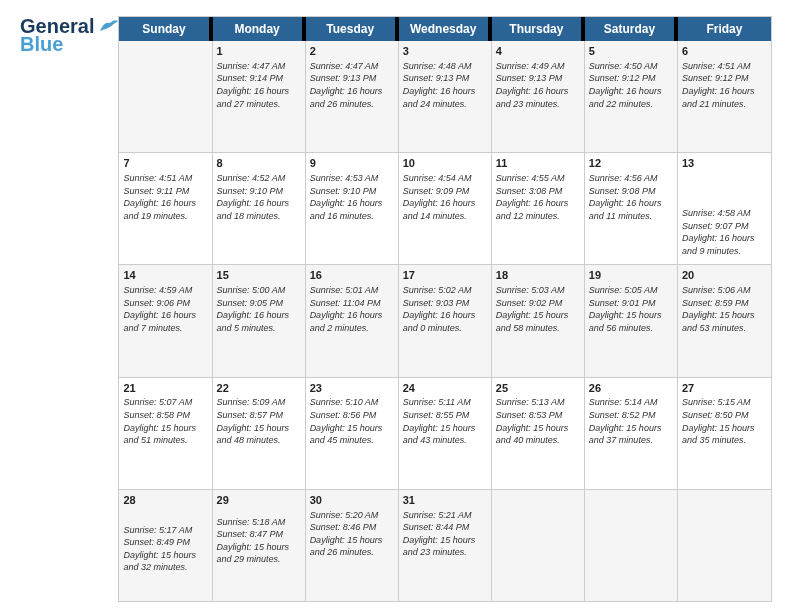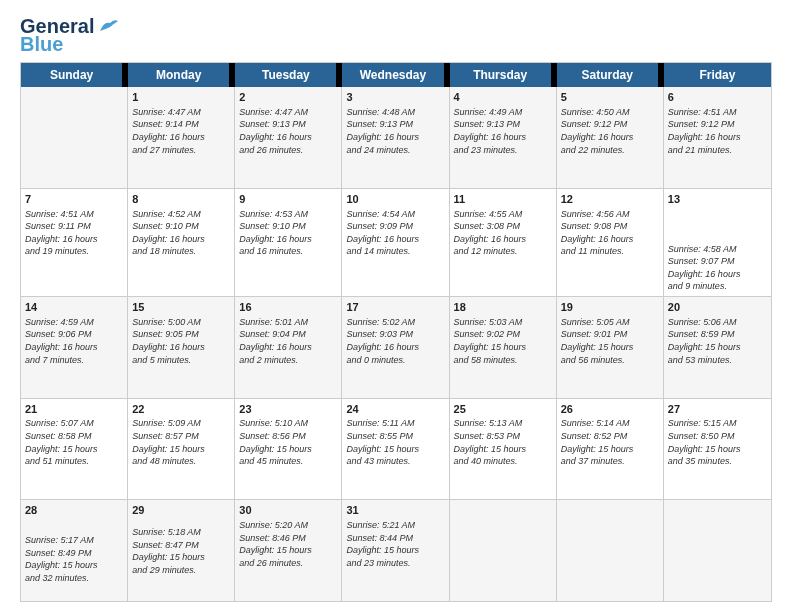--- a/index.html
+++ b/index.html
@@ -8,21 +8,20 @@
       background: #fff;
       width: 792px;
       height: 612px;
       overflow: hidden;
     }
     .page {
       width: 792px;
       height: 612px;
       padding: 16px 20px 10px 20px;
       display: flex;
-      flex-direction: column;
     }
     .header {
       display: flex;
       justify-content: space-between;
       align-items: flex-start;
       margin-bottom: 8px;
     }
     .logo {
       display: flex;
       flex-direction: column;
@@ -51,21 +50,21 @@
       display: grid;
       grid-template-columns: repeat(7, 1fr);
       background: #2a6496;
     }
     .cal-header-cell {
       color: #fff;
       font-size: 12px;
       font-weight: bold;
       text-align: center;
       padding: 5px 2px;
-      border-right: 6px solid #000000;
+      border-right: 4px solid #000000;
     }
     .cal-header-cell:last-child { border-right: none; }
     .cal-body {
       display: flex;
       flex-direction: column;
       flex: 1;
     }
     .cal-row {
       display: grid;
       grid-template-columns: repeat(7, 1fr);
@@ -237,21 +236,21 @@
           <div class="cal-cell alt-row">
             <span class="day-num">15</span>
             <div class="cell-text" style="white-space: pre-line;">Sunrise: 5:00 AM
 Sunset: 9:05 PM
 Daylight: 16 hours
 and 5 minutes.</div>
           </div>
           <div class="cal-cell alt-row">
             <span class="day-num">16</span>
             <div class="cell-text" style="white-space: pre-line;">Sunrise: 5:01 AM
-Sunset: 9:04 PM
+Sunset: 11:04 PM
 Daylight: 16 hours
 and 2 minutes.</div>
           </div>
           <div class="cal-cell alt-row">
             <span class="day-num">17</span>
             <div class="cell-text" style="white-space: pre-line;">Sunrise: 5:02 AM
 Sunset: 9:03 PM
 Daylight: 16 hours
 and 0 minutes.</div>
           </div>

